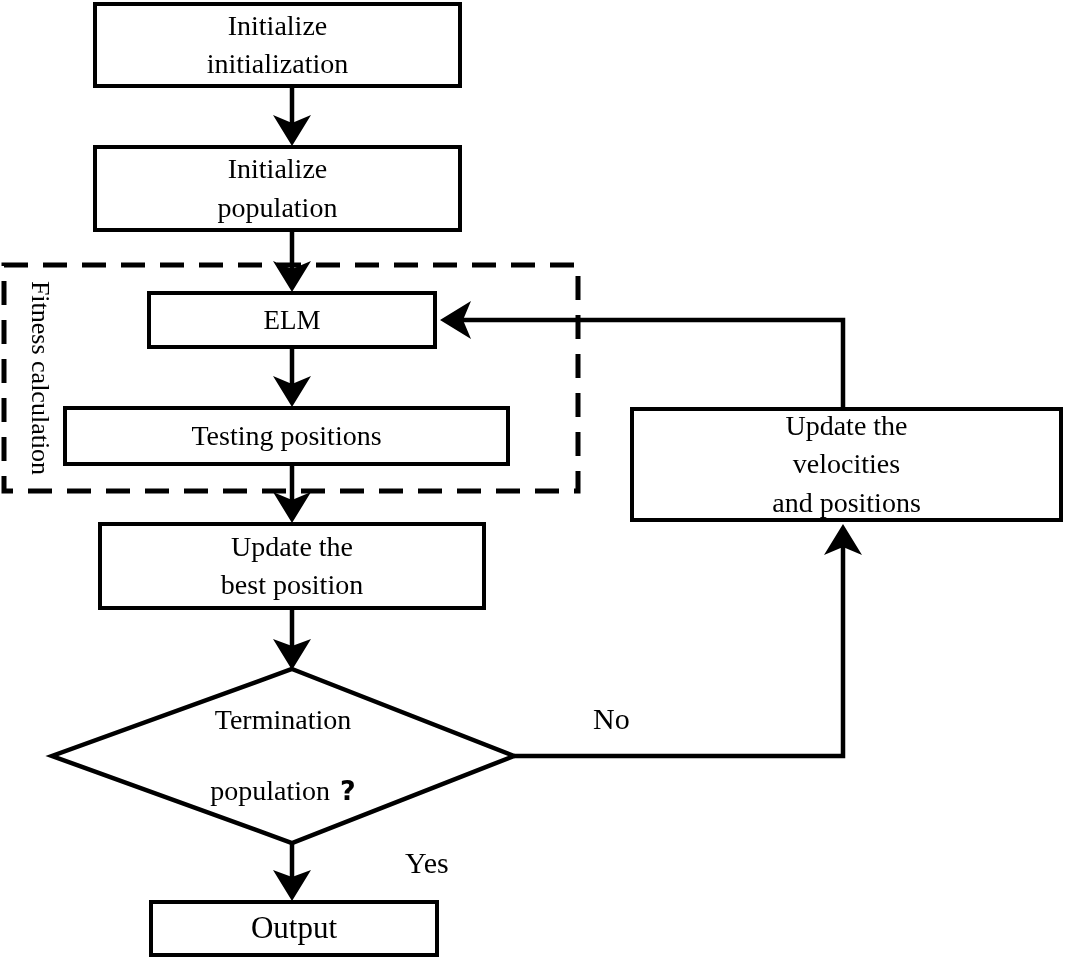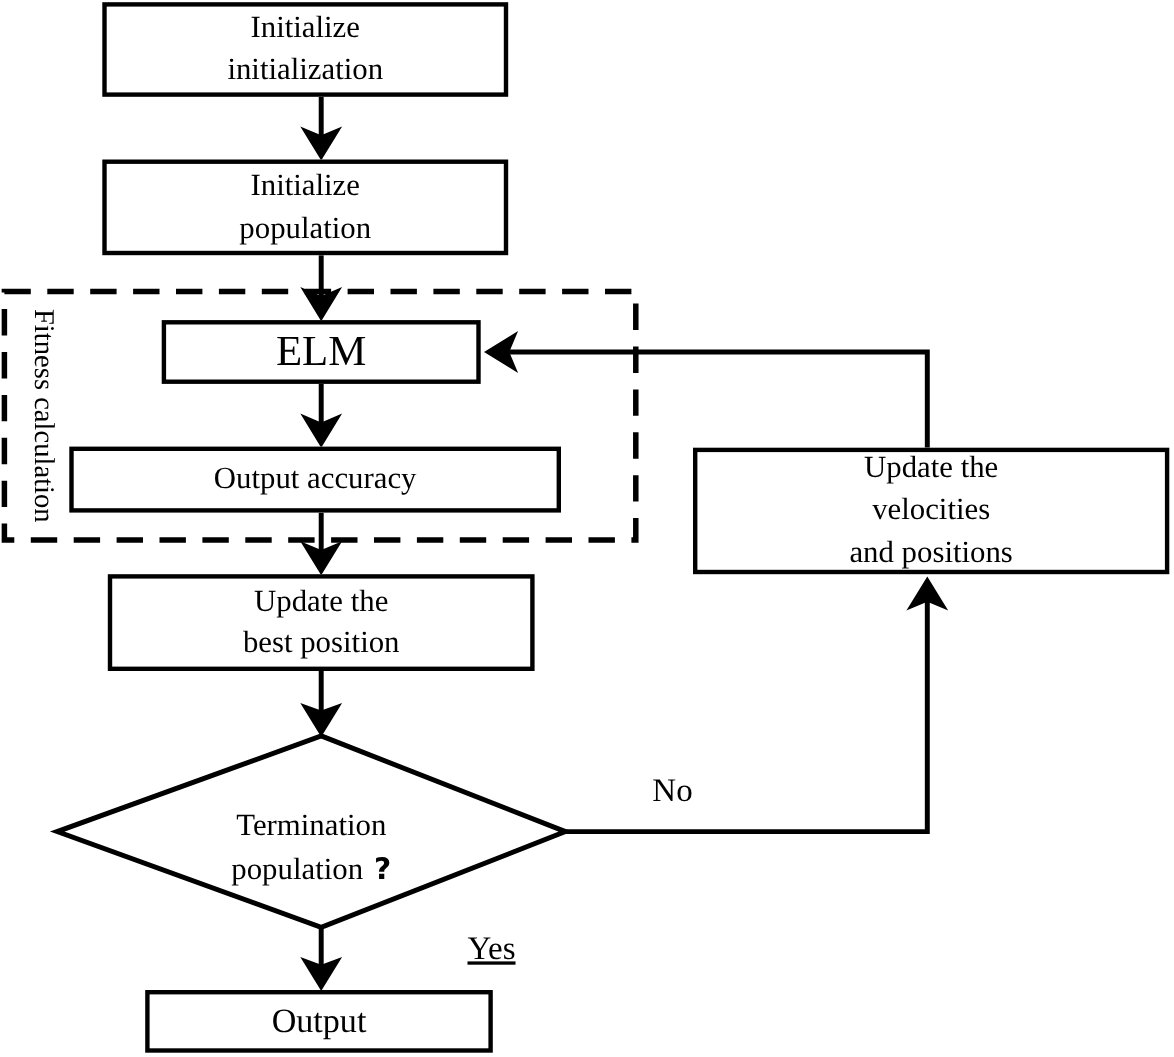--- a/index.html
+++ b/index.html
@@ -41,21 +41,21 @@
     z-index: 2;
     white-space: pre-line;
   }
   .diamond-label {
     position: absolute;
     left: 133px; top: 700px;
     width: 300px; height: 112px;
     display: flex;
     flex-direction: column;
     align-items: center;
-    justify-content: flex-end;
+    justify-content: space-between;
     text-align: center;
     font-size: 28px;
     line-height: 1.45;
     z-index: 2;
   }
   .qmark {
     font-family: "DejaVu Sans", sans-serif;
     font-weight: bold;
     font-size: 27px;
     margin-left: 10px;
@@ -65,21 +65,21 @@
     left: -80px; top: 361px;
     width: 240px; height: 34px;
     transform: rotate(90deg);
     display: flex;
     align-items: center;
     justify-content: center;
     text-align: center;
     font-size: 26px;
     z-index: 2;
   }
-  #node-elm { font-size: 39px; }
+  #node-elm { font-size: 27px; }
   #node-output { font-size: 31px; }
 </style>
 </head>
 <body>
 
 <div id="canvas">
 
   <svg id="wires" viewBox="0 0 1067 961" xmlns="http://www.w3.org/2000/svg">
 
     <rect x="4" y="265" width="574" height="226" fill="none" stroke="#000000" stroke-width="5" stroke-dasharray="24 15"></rect>
@@ -119,50 +119,50 @@
   <div class="node" id="node-init-pop" style="left:93px; top:145px; width:369px; height:87px;">
     <span>Initialize
 population</span>
   </div>
 
   <div class="node" id="node-elm" style="left:147px; top:291px; width:290px; height:58px;">
     <span>ELM</span>
   </div>
 
   <div class="node" id="node-testing" style="left:63px; top:406px; width:447px; height:60px;">
-    <span>Output accuracy</span>
+    <span>Testing positions</span>
   </div>
 
   <div class="node" id="node-update-best" style="left:98px; top:522px; width:388px; height:88px;">
     <span>Update the
 best position</span>
   </div>
 
   <div class="node" id="node-update-vel" style="left:630px; top:407px; width:433px; height:115px;">
     <span>Update the
 velocities
 and positions</span>
   </div>
 
-  <div class="node" id="node-output" style="left:132px; top:900px; width:316px; height:57px;">
+  <div class="node" id="node-output" style="left:149px; top:900px; width:290px; height:57px;">
     <span>Output</span>
   </div>
 
   <div class="rotated-label">
     <span>Fitness calculation</span>
   </div>
 
   <div class="diamond-label">
     <span>Termination</span>
     <span>
       <span>population</span><span class="qmark">?</span>
     </span>
   </div>
 
   <div class="flowlabel" style="left:593px; top:701px; width:70px; height:36px;">
     <span>No</span>
   </div>
 
-  <div class="flowlabel" style="left:425px; top:845px; width:80px; height:36px;text-decoration:underline;">
+  <div class="flowlabel" style="left:405px; top:845px; width:80px; height:36px;">
     <span>Yes</span>
   </div>
 
 </div>
 
 </body></html>

